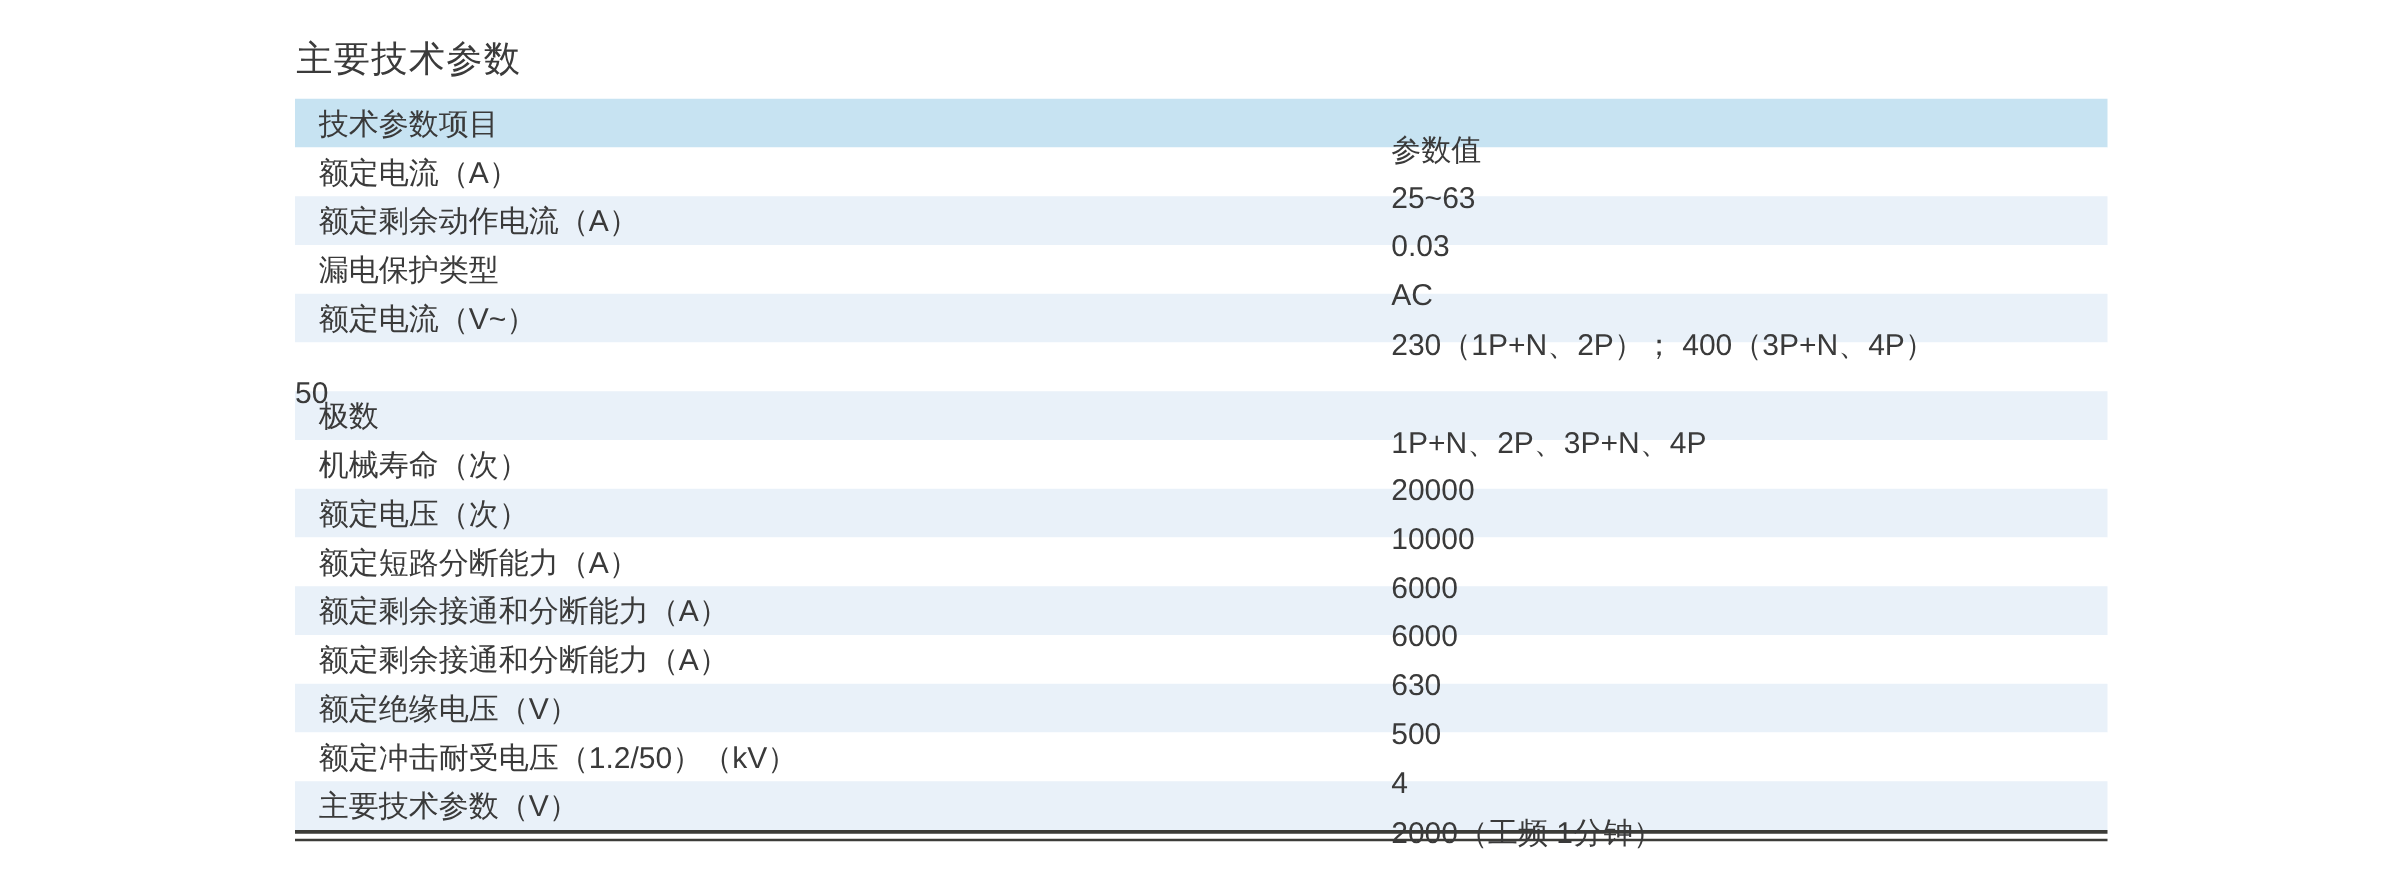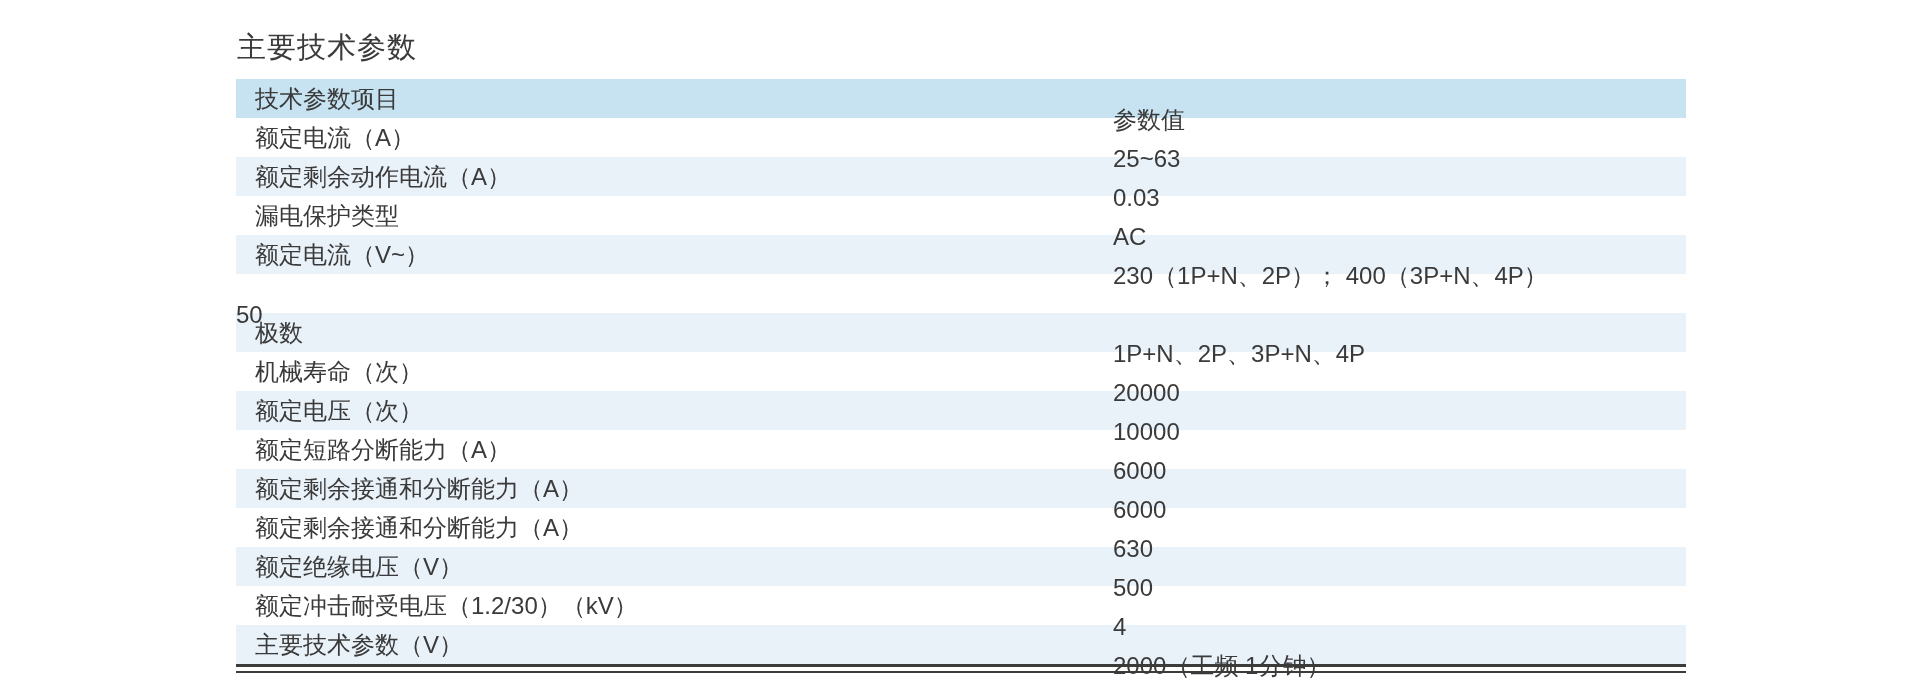--- a/index.html
+++ b/index.html
@@ -121,21 +121,21 @@
       <div class="cell label">额定剩余接通和分断能力（A）</div>
       <div class="cell value">630</div>
     </div>
 
     <div class="row alt">
       <div class="cell label">额定绝缘电压（V）</div>
       <div class="cell value">500</div>
     </div>
 
     <div class="row">
-      <div class="cell label">额定冲击耐受电压（1.2/30）（kV）</div>
+      <div class="cell label">额定冲击耐受电压（1.2/50）（kV）</div>
       <div class="cell value">4</div>
     </div>
 
     <div class="row alt">
       <div class="cell label">主要技术参数（V）</div>
       <div class="cell value">2000（工频 1分钟）</div>
     </div>
 
     <div class="bottom-rule"></div>
 

